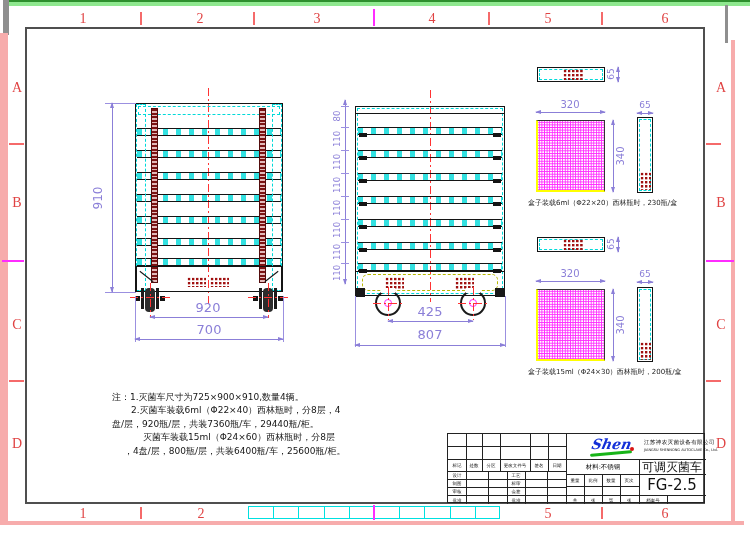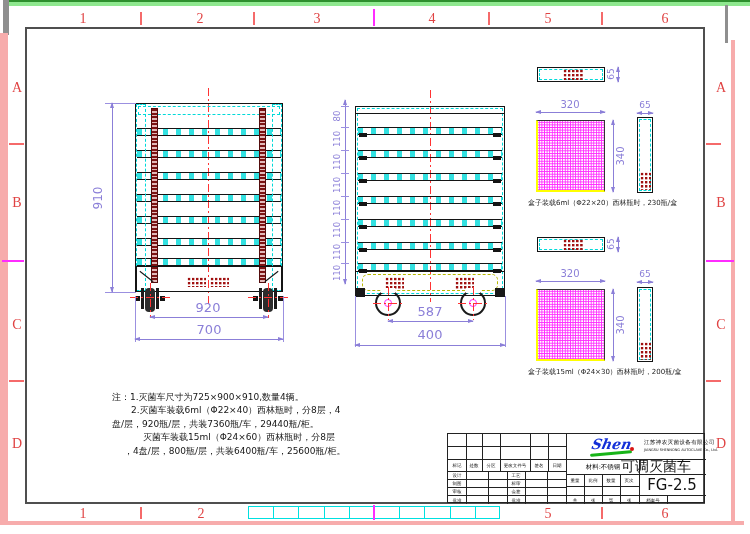--- a/index.html
+++ b/index.html
@@ -196,25 +196,25 @@
     <span class="a dlab rot" style="left:337px;top:116px;font-size:8.5px">80</span>
     <span class="a dlab rot" style="left:337px;top:139px;font-size:8.5px">110</span>
     <span class="a dlab rot" style="left:337px;top:162px;font-size:8.5px">110</span>
     <span class="a dlab rot" style="left:337px;top:185px;font-size:8.5px">110</span>
     <span class="a dlab rot" style="left:337px;top:208px;font-size:8.5px">110</span>
     <span class="a dlab rot" style="left:337px;top:230px;font-size:8.5px">110</span>
     <span class="a dlab rot" style="left:337px;top:252px;font-size:8.5px">110</span>
     <span class="a dlab rot" style="left:337px;top:273px;font-size:8.5px">110</span>
 
     <div class="a dimh" style="left:388px;top:321px;width:85px"></div>
-    <span class="a dlab ctr" style="left:430px;top:311px;font-size:13px">587</span>
+    <span class="a dlab ctr" style="left:430px;top:311px;font-size:13px">425</span>
     <div class="a pl" style="left:355px;top:296px;width:1px;height:51px"></div>
     <div class="a pl" style="left:505px;top:296px;width:1px;height:51px"></div>
     <div class="a dimh" style="left:355px;top:345px;width:150px"></div>
-    <span class="a dlab ctr" style="left:430px;top:334px;font-size:13px">400</span>
+    <span class="a dlab ctr" style="left:430px;top:334px;font-size:13px">807</span>
   </div>
 
   <div>
     <div class="a blk" style="left:537px;top:67px;width:68px;height:15px"></div>
     <div class="a cy" style="left:539px;top:69px;width:64px;height:11px"></div>
     <div class="a dots" style="left:563px;top:69px;width:20px;height:11px"></div>
     <div class="a dimv" style="left:618px;top:67px;height:15px"></div>
     <span class="a dlab rot" style="left:611px;top:74px;font-size:9px">65</span>
     <div class="a dimh" style="left:536px;top:112px;width:69px"></div>
     <span class="a dlab ctr" style="left:570px;top:104px;font-size:10px">320</span>
@@ -302,21 +302,21 @@
     <span class="a tbl ctr" style="left:68px;top:57px;font-size:4.5px">会签</span>
     <span class="a tbl ctr" style="left:68px;top:65.5px;font-size:4.5px">批准</span>
 
     <span class="a" style="left:144px;top:2px;font:italic bold 14px 'DejaVu Serif',serif;color:#1430d8;transform:skewX(-12deg)">Shen</span>
     <div class="a" style="left:142px;top:18px;width:42px;height:3px;background:#18b418;border-radius:2px;transform:rotate(-5deg)"></div>
     <div class="a" style="left:182px;top:13px;width:4px;height:4px;background:#d81414;border-radius:50%"></div>
     <span class="a tbl" style="left:196px;top:5px;font-size:5.5px;letter-spacing:.4px">江苏神农灭菌设备有限公司</span>
     <span class="a tbl" style="left:196px;top:14px;font-size:3.5px">JIANGSU SHENNONG AUTOCLAVE Co., Ltd.</span>
 
     <span class="a tbl ctr" style="left:155px;top:33px;font-size:6.5px">材料:不锈钢</span>
-    <span class="a tbl ctr" style="left:208px;top:33px;font-size:14px">可调灭菌车</span>
+    <span class="a tbl ctr" style="left:224px;top:33px;font-size:12px">可调灭菌车</span>
     <span class="a tbl ctr" style="left:224px;top:51px;font-size:15px">FG-2.5</span>
 
     <span class="a tbl ctr" style="left:127px;top:46px;font-size:4.5px">重量</span>
     <span class="a tbl ctr" style="left:145px;top:46px;font-size:4.5px">比例</span>
     <span class="a tbl ctr" style="left:163px;top:46px;font-size:4.5px">数量</span>
     <span class="a tbl ctr" style="left:181px;top:46px;font-size:4.5px">页次</span>
 
     <span class="a tbl ctr" style="left:127px;top:65.5px;font-size:4.5px">共</span>
     <span class="a tbl ctr" style="left:145px;top:65.5px;font-size:4.5px">张</span>
     <span class="a tbl ctr" style="left:163px;top:65.5px;font-size:4.5px">第</span>

